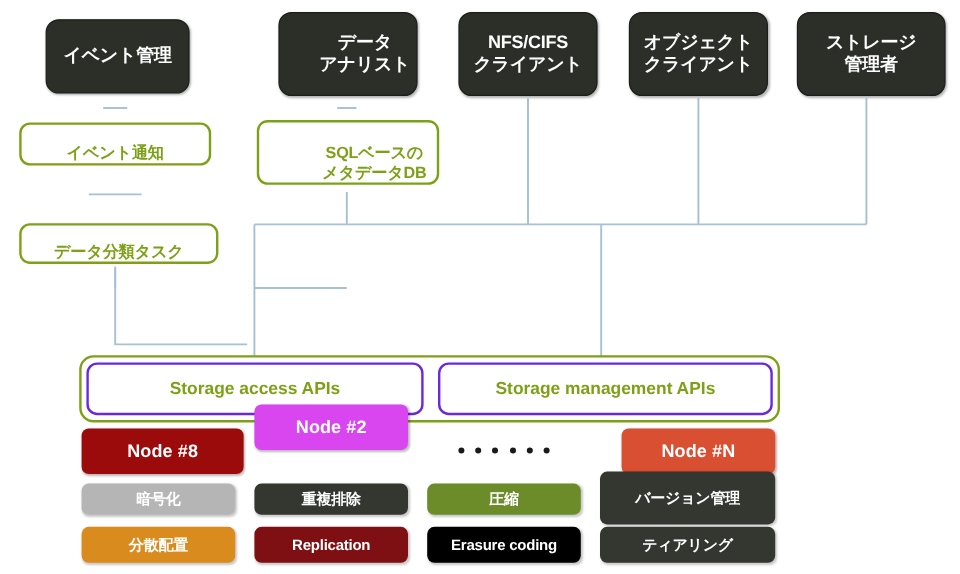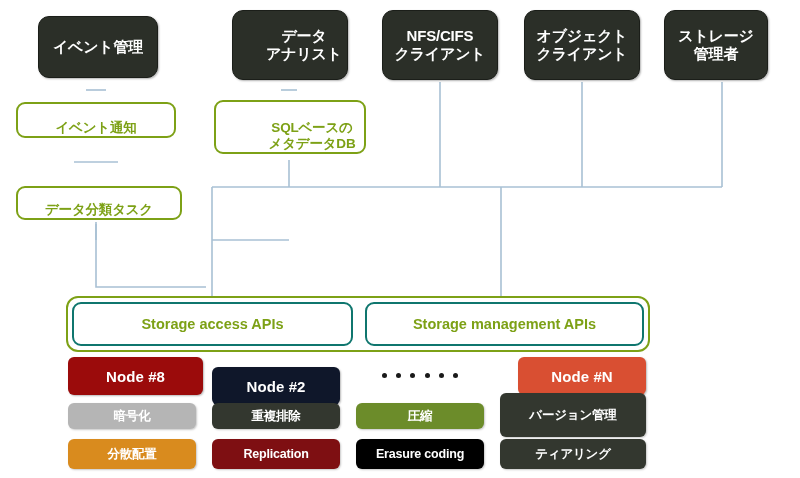--- a/index.html
+++ b/index.html
@@ -68,21 +68,21 @@
     position: absolute;
     box-sizing: border-box;
     background: #ffffff;
     border: 2px solid #7DA116;
     border-radius: 12px;
   }
   .api-box {
     position: absolute;
     box-sizing: border-box;
     background: #ffffff;
-    border: 2px solid #0f766e;
+    border: 2px solid #6d28d9;
     border-radius: 9px;
     color: #7DA116;
     font-weight: bold;
     font-size: 14.5px;
     display: flex;
     align-items: center;
     justify-content: center;
     text-align: center;
   }
 
@@ -189,21 +189,21 @@
   </div>
 
   <div class="actor-box" style="left:382px; top:10px;  width:116px; height:70px;">
     <span>NFS/CIFS<br>クライアント</span>
   </div>
 
   <div class="actor-box" style="left:524px; top:10px;  width:116px; height:70px;">
     <span>オブジェクト<br>クライアント</span>
   </div>
 
-  <div class="actor-box" style="left:664px; top:10px;  width:104px; height:70px;">
+  <div class="actor-box" style="left:664px; top:10px;  width:124px; height:70px;">
     <span>ストレージ<br>管理者</span>
   </div>
 
   <div class="green-box" style="left:16px;  top:102px; width:160px; height:36px;">
     <span>イベント通知</span>
   </div>
 
   <div class="green-box" style="left:214px; top:100px; width:152px; height:54px;padding-left:44px;">
     <span>SQLベースの<br>メタデータDB</span>
   </div>
@@ -219,21 +219,21 @@
   </div>
 
   <div class="api-box" style="left:365px; top:302px; width:279px; height:44px;">
     <span>Storage management APIs</span>
   </div>
 
   <div class="node-chip" style="left:68px;  top:357px; width:135px; height:38px; background:#9B0B0B;">
     <span>Node #8</span>
   </div>
 
-  <div class="node-chip" style="left:212px; top:367px; width:128px; height:38px; background:#0f172a;">
+  <div class="node-chip" style="left:212px; top:337px; width:128px; height:38px; background:#d946ef;">
     <span>Node #2</span>
   </div>
 
   <div class="ellipsis" style="left:382px; top:370px; width:76px; height:10px;">
     <span class="dot"></span>
     <span class="dot"></span>
     <span class="dot"></span>
     <span class="dot"></span>
     <span class="dot"></span>
     <span class="dot"></span>

